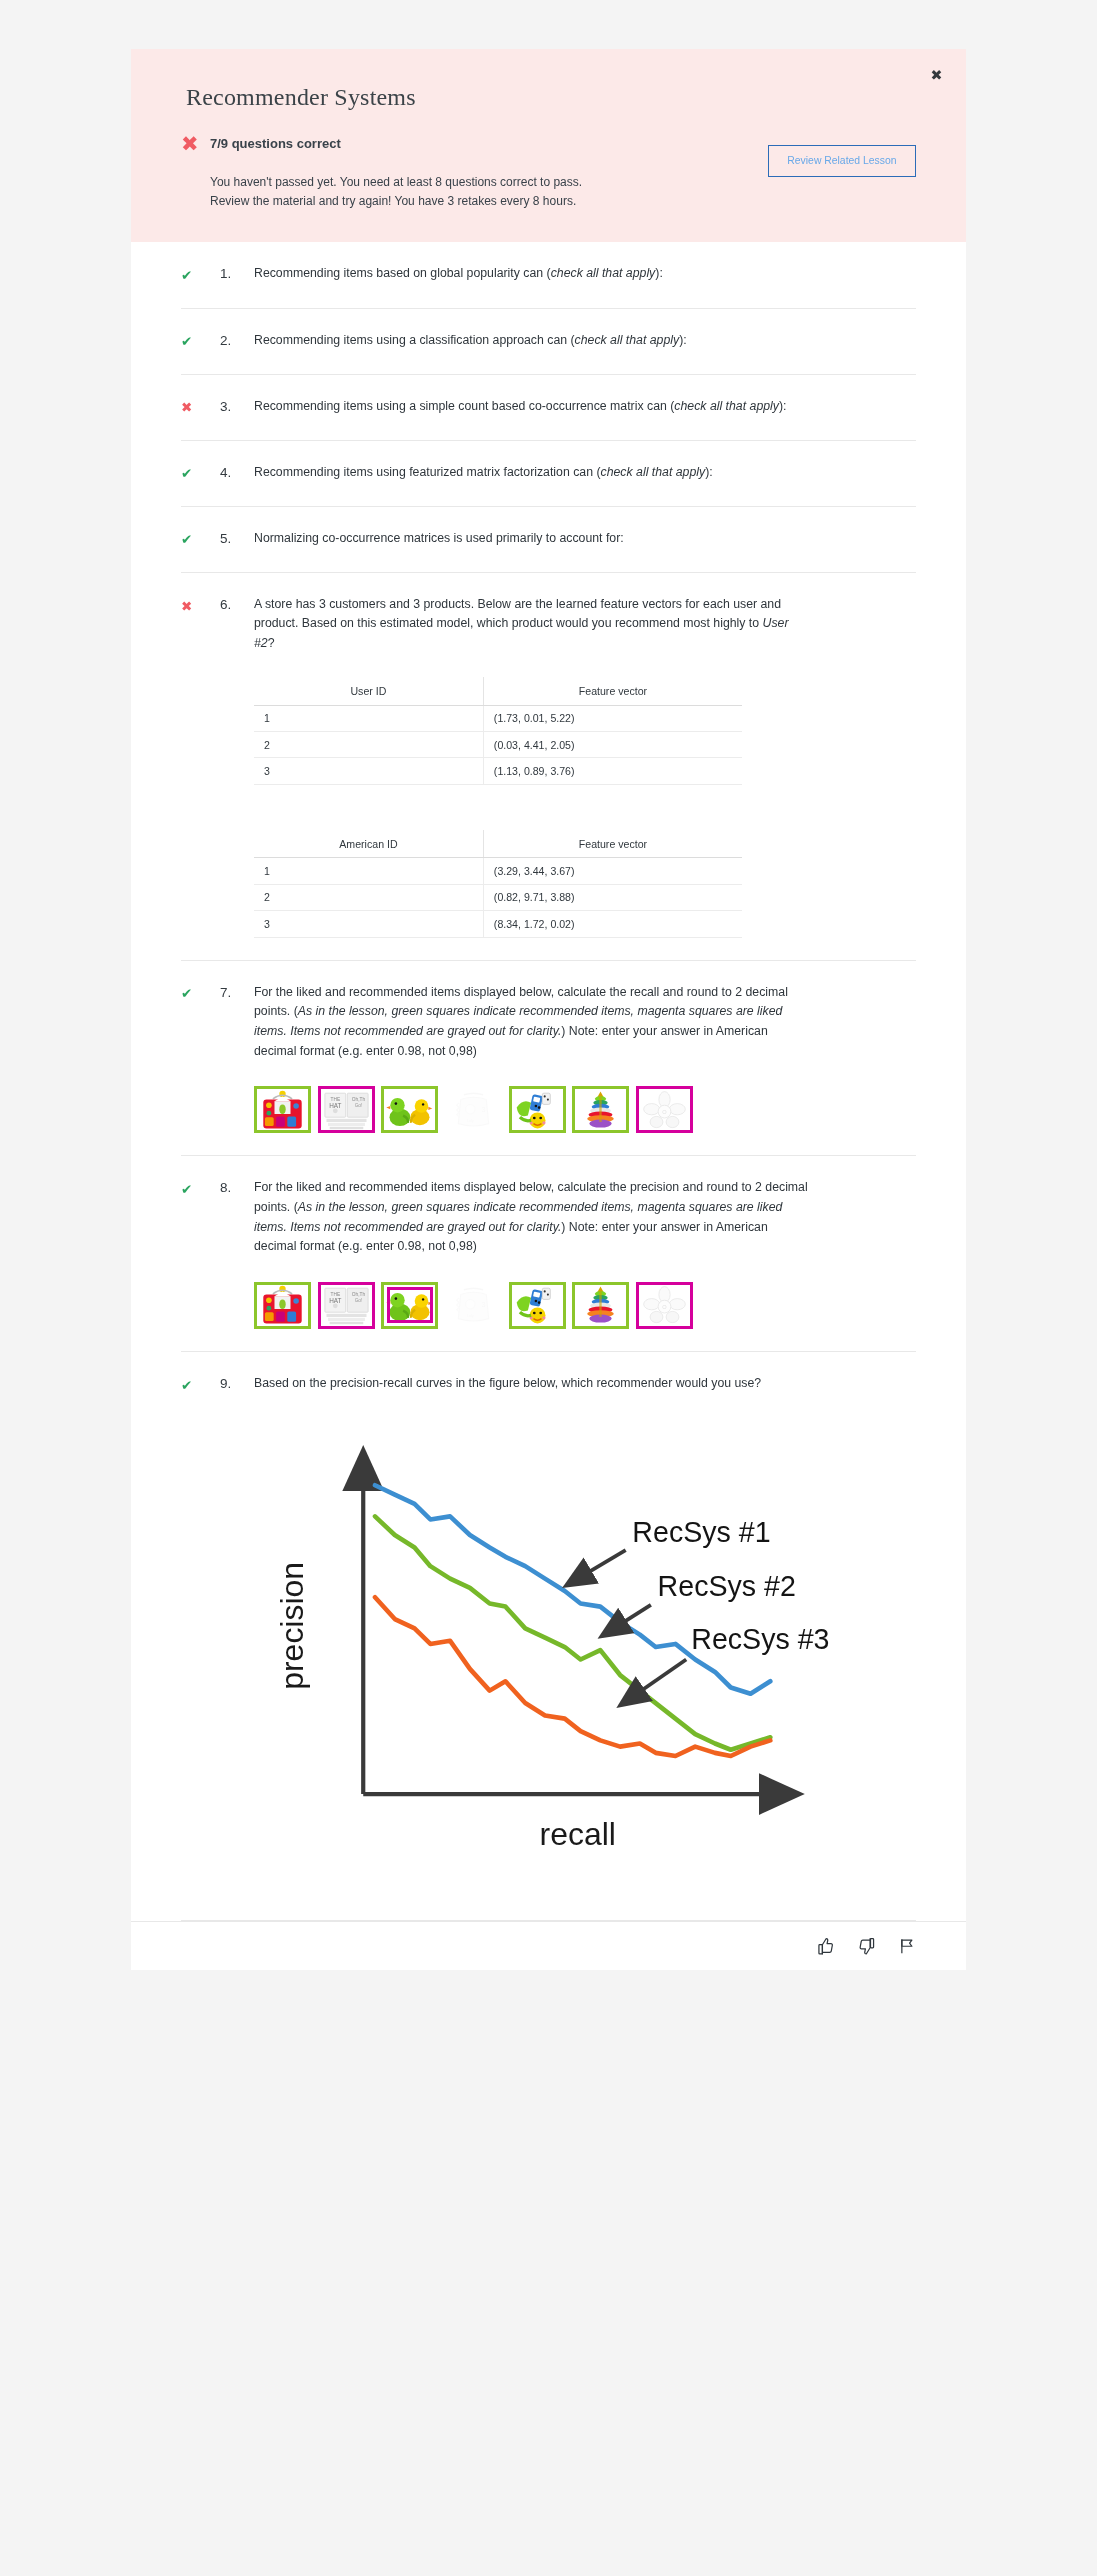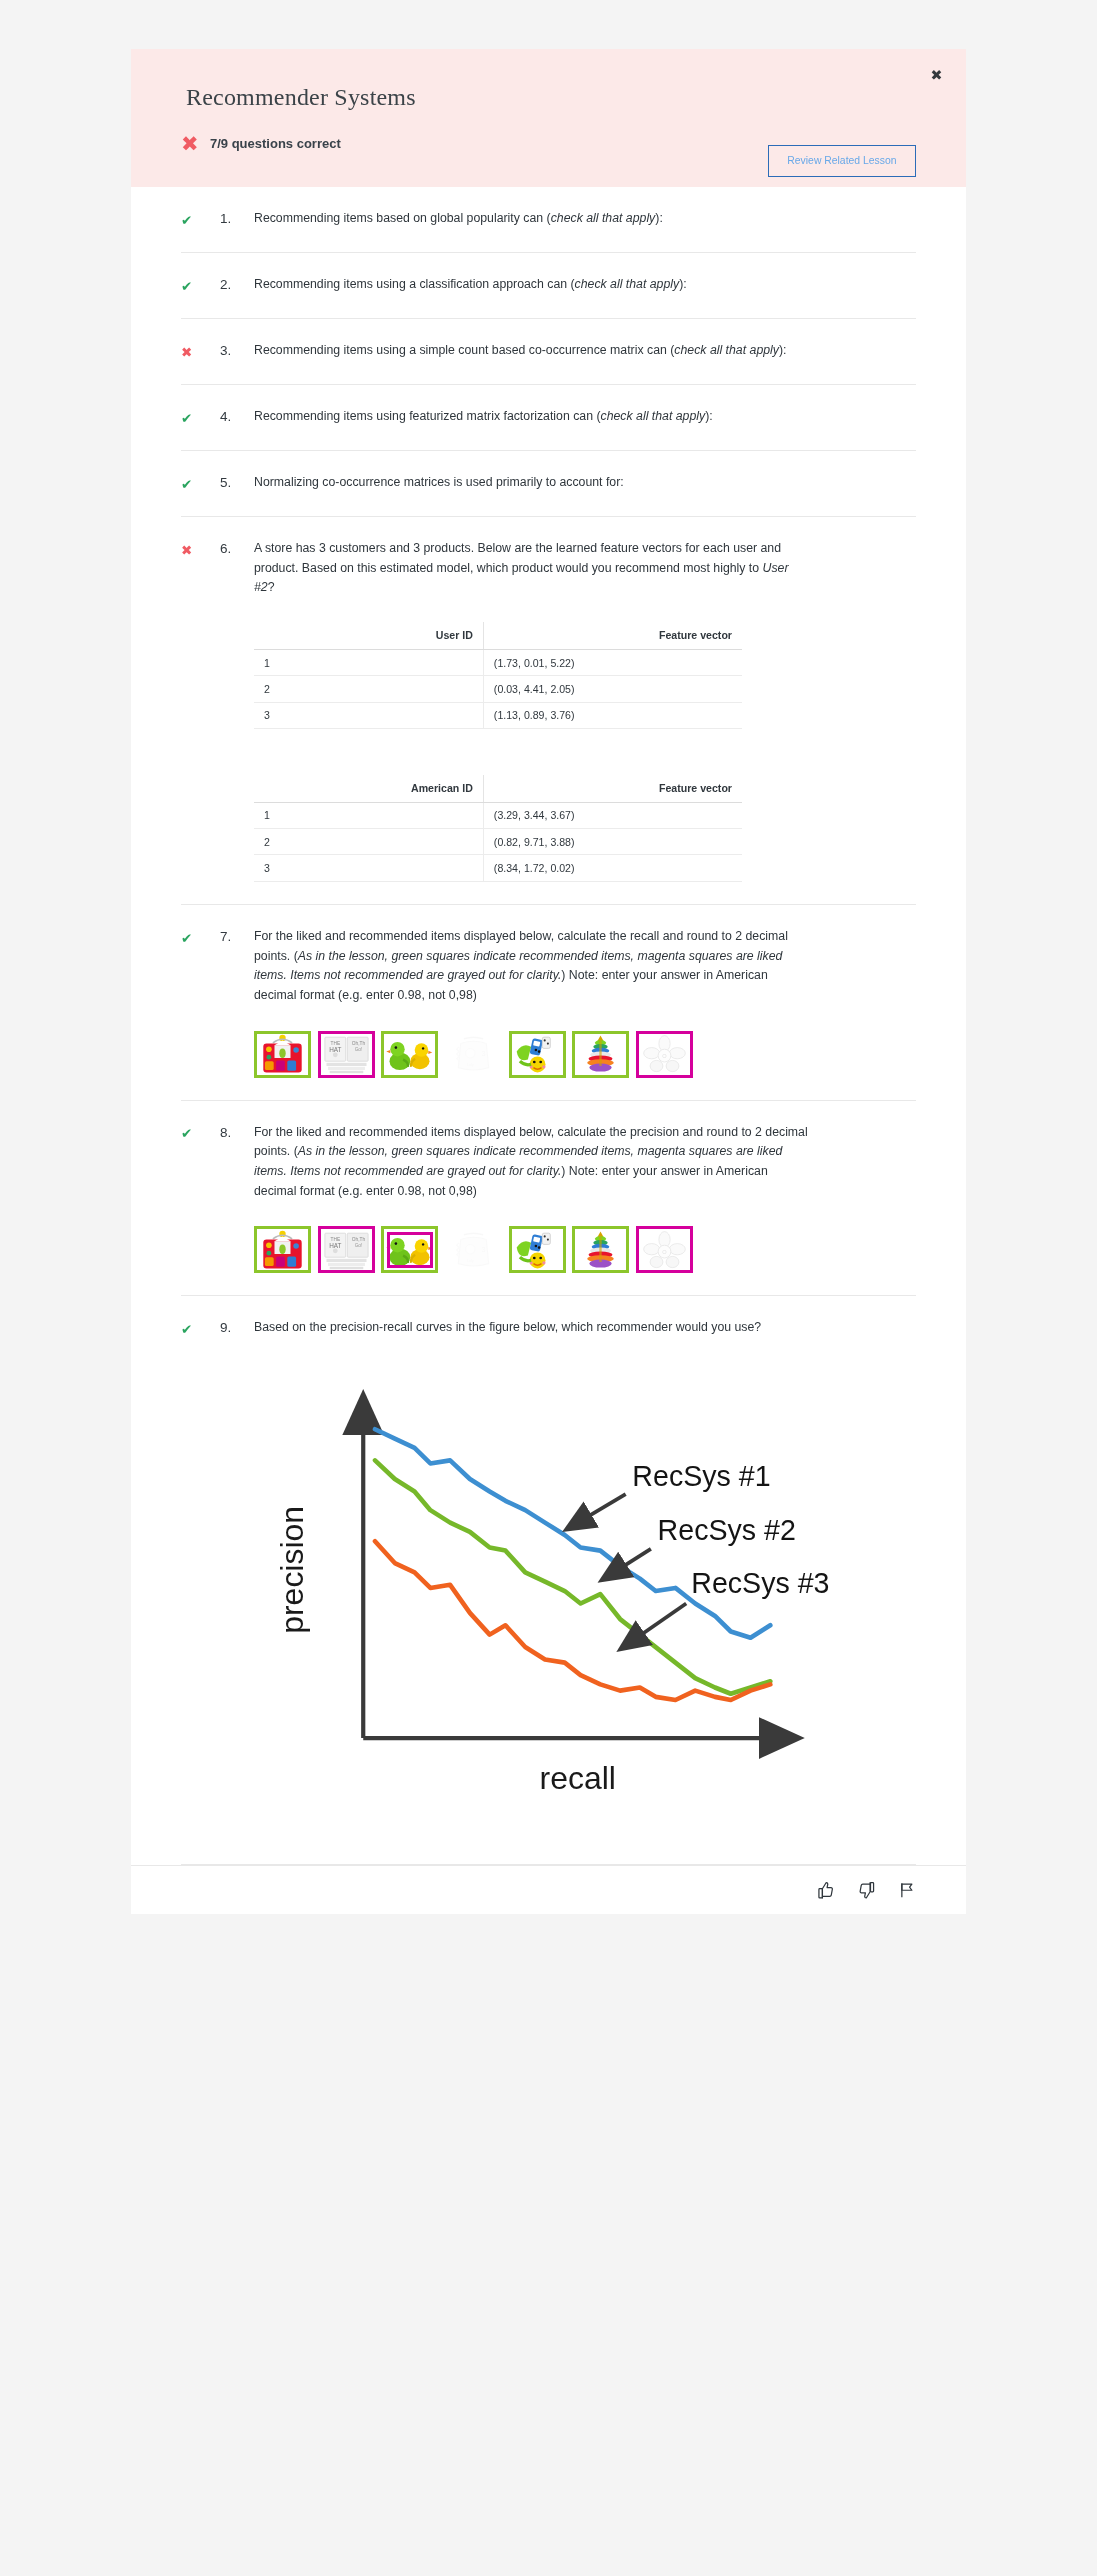--- a/index.html
+++ b/index.html
@@ -95,21 +95,21 @@
 
   
   .vtable {
     border-collapse: collapse;
     width: 488px;
     margin-top: 23.6px;
     font-size: 10.6px;
     color: #31383e;
   }
   .vtable th {
-    text-align: right; font-weight: bold;
+    text-align: center; font-weight: normal;
     padding: 7.6px 10px;
     border-bottom: 0.8px solid #dcdcdc;
     border-right: 0.8px solid #e4e4e4;
   }
   .vtable th:last-child { border-right: none; }
   .vtable td {
     padding: 6.7px 10px;
     border-bottom: 0.8px solid #ececec;
     border-right: 0.8px solid #ececec;
   }
@@ -153,20 +153,24 @@
 
 <div class="page">
   <div class="card">
 
     <div class="banner">
       <div class="close-btn">✖</div>
       <div class="banner-title">Recommender Systems</div>
       <div class="score-row">
         <div class="score-mark">✖</div>
         <div class="score-text">7/9 questions correct</div>
+      </div>
+      <div class="banner-body">
+        <div>You haven't passed yet. You need at least 8 questions correct to pass.</div>
+        <div>Review the material and try again! You have 3 retakes every 8 hours.</div>
       </div>
       <button class="review-btn">Review Related Lesson</button>
     </div>
 
     <div class="questions">
 
       <div class="q-item">
         <div class="q-mark correct">✔</div>
         <div class="q-num">1.</div>
         <div class="q-body">

